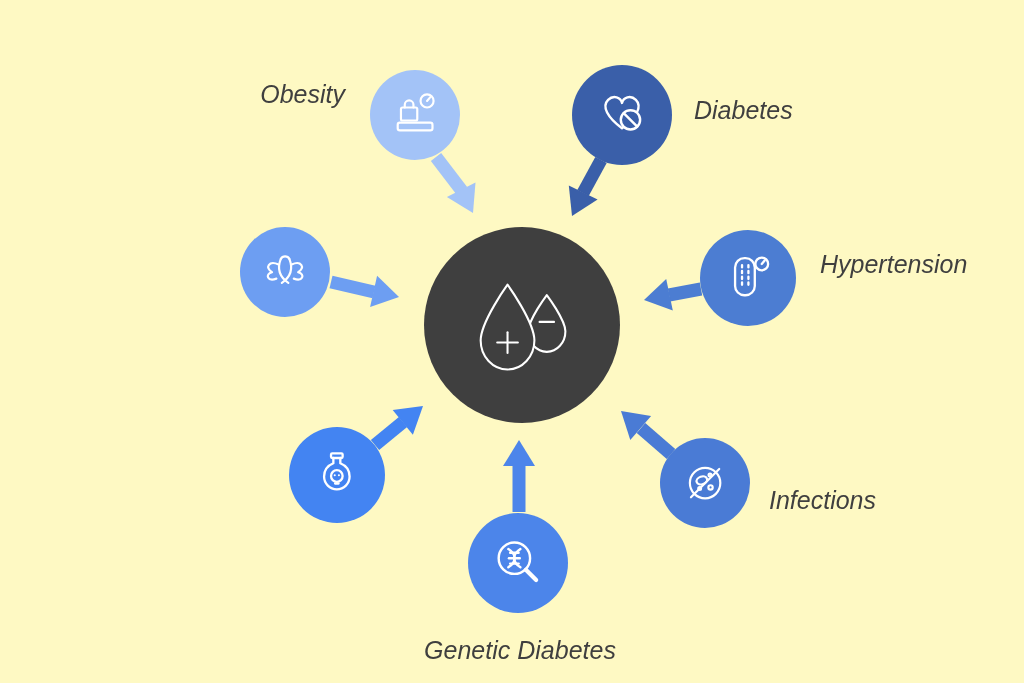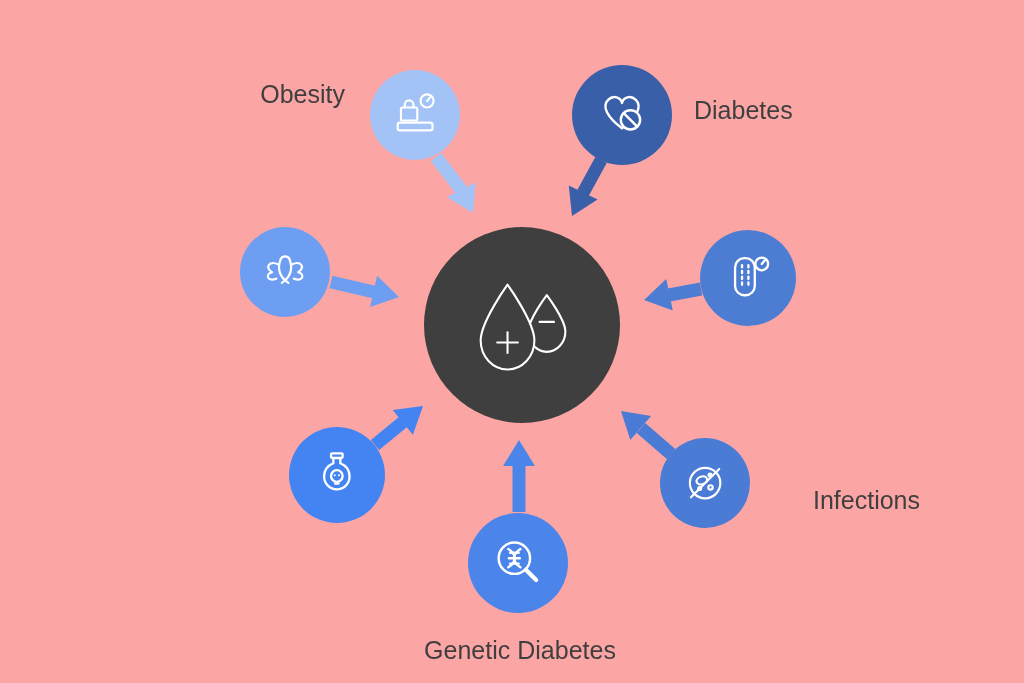--- a/index.html
+++ b/index.html
@@ -1,37 +1,37 @@
 <!DOCTYPE html>
 <html><head>
 <meta charset="utf-8">
 <style>
   html,body { margin:0; padding:0; background:#fff; }
   #canvas {
     position:relative; width:1024px; height:683px; overflow:hidden;
-    background:#fca5a5; font-family:"Liberation Sans", sans-serif;
+    background:#fef9c3; font-family:"Liberation Sans", sans-serif;font-style:italic;
   }
   #arrow-layer { position:absolute; left:0; top:0; z-index:1; }
   .node {
     position:absolute; border-radius:50%; z-index:2;
     display:flex; align-items:center; justify-content:center;
   }
   .node svg { width:58%; height:58%; }
   .icon-stroke { stroke:#ffffff; stroke-width:2; fill:none; stroke-linecap:round; stroke-linejoin:round; }
   .center-circle {
     position:absolute; border-radius:50%; z-index:2;
     display:flex; align-items:center; justify-content:center;
   }
   .label {
     position:absolute; z-index:3; font-size:25px; color:#3F3F3F; line-height:34px;
   }
   .label-obesity      { left:145px; top:77px;  width:200px; text-align:right; }
   .label-diabetes     { left:694px; top:93px;  width:220px; text-align:left; }
   .label-hypertension { left:820px; top:247px; width:200px; text-align:left; }
-  .label-infections   { left:769px; top:483px; width:180px; text-align:left;margin-left:44px; }
+  .label-infections   { left:769px; top:483px; width:180px; text-align:left; }
   .label-genetic      { left:393px; top:633px; width:254px; text-align:center; }
   .label-medications  { left:22px;  top:480px; width:250px; text-align:right; }
   .label-autoimmune   { left:22px;  top:229px; width:200px; text-align:right; }
 
   .node-obesity      { left:370px; top:70px;  width:90px;  height:90px; }
   .node-diabetes     { left:572px; top:65px;  width:100px; height:100px; }
   .node-hypertension { left:700px; top:230px; width:96px;  height:96px; }
   .node-infections   { left:660px; top:438px; width:90px;  height:90px; }
   .node-genetic      { left:468px; top:513px; width:100px; height:100px; }
   .node-medications  { left:289px; top:427px; width:96px;  height:96px; }
@@ -169,16 +169,17 @@
         <path d="M20,12 C16,22 20,29 27,34"></path>
         <path d="M28,12 C32,22 28,29 21,34"></path>
         <path d="M18,17 C9,13 5,20 12,24 C5,26 8,33 16,30"></path>
         <path d="M30,17 C39,13 43,20 36,24 C43,26 40,33 32,30"></path>
       </g>
     </svg>
   </div>
 
   <div class="label label-obesity">Obesity</div>
   <div class="label label-diabetes">Diabetes</div>
+  <div class="label label-hypertension">Hypertension</div>
   <div class="label label-infections">Infections</div>
   <div class="label label-genetic">Genetic Diabetes</div>
 
 </div>
 
 </body></html>

